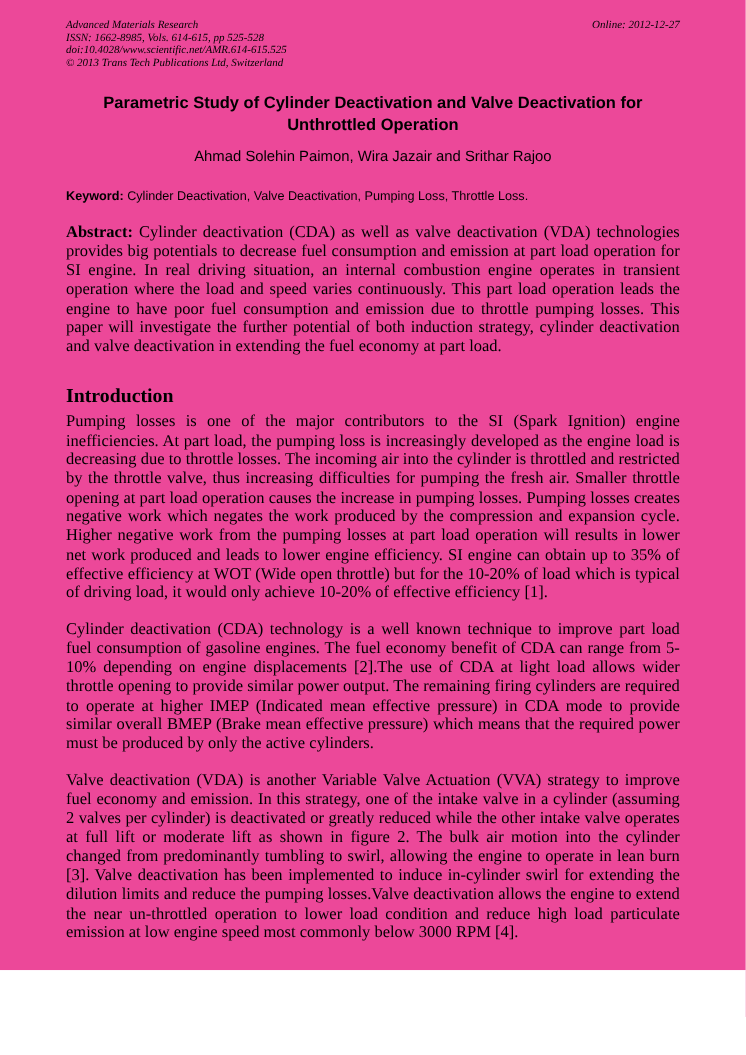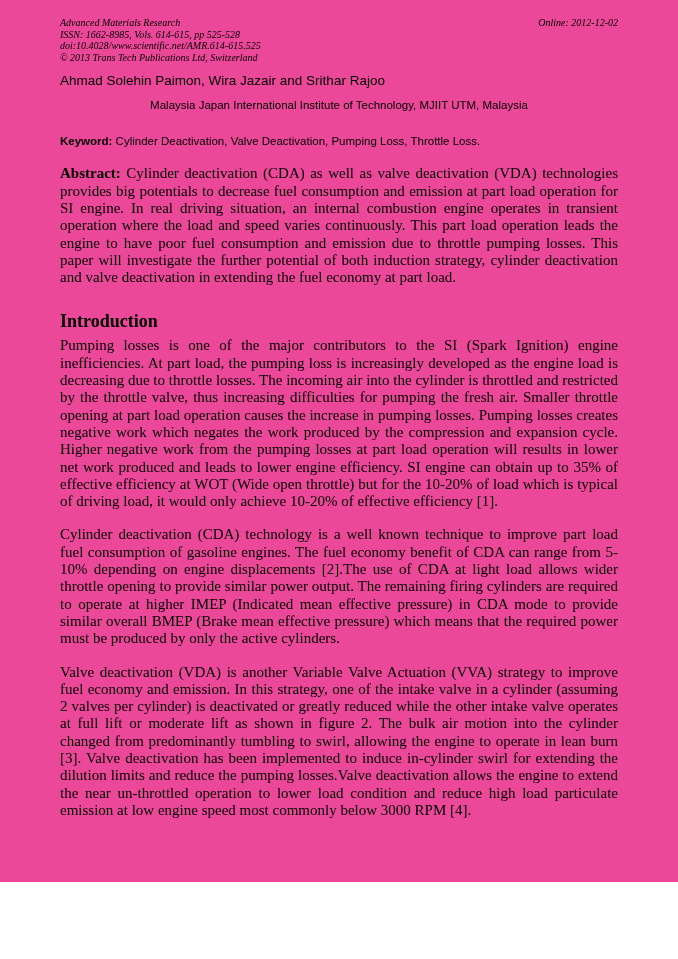--- a/index.html
+++ b/index.html
@@ -33,21 +33,21 @@
     font-weight: bold;
     font-size: 15px;
     line-height: 20px;
     text-align: center;
     margin-top: 21px;
   }
   .authors {
     font-family: "Liberation Sans", sans-serif;
     font-size: 13.5px;
     line-height: 17px;
-    text-align: left;
+    text-align: center;
     margin-top: 9px;
   }
   .affiliation {
     font-family: "Liberation Sans", sans-serif;
     font-size: 11.5px;
     line-height: 14px;
     text-align: center;
     margin-top: 9px;
   }
   .emails {
@@ -86,27 +86,27 @@
 
 <div class="page">
 
   <div class="header-row">
     <div class="header-left">
       <div>Advanced Materials Research</div>
       <div>ISSN: 1662-8985, Vols. 614-615, pp 525-528</div>
       <div>doi:10.4028/www.scientific.net/AMR.614-615.525</div>
       <div>© 2013 Trans Tech Publications Ltd, Switzerland</div>
     </div>
-    <div class="header-right">Online: 2012-12-02</div>
+    <div class="header-right">Online: 2012-12-27</div>
   </div>
 
+  <div class="title">Parametric Study of Cylinder Deactivation and Valve Deactivation for Unthrottled Operation</div>
 
   <div class="authors">Ahmad Solehin Paimon, Wira Jazair and Srithar Rajoo</div>
 
-  <div class="affiliation">Malaysia Japan International Institute of Technology, MJIIT UTM, Malaysia</div>
 
 
   <p class="keyword-line"><b>Keyword:</b><span> Cylinder Deactivation, Valve Deactivation, Pumping Loss, Throttle Loss.</span></p>
 
   <p class="body-par"><b>Abstract:</b><span> Cylinder deactivation (CDA) as well as valve deactivation (VDA) technologies provides big potentials to decrease fuel consumption and emission at part load operation for SI engine. In real driving situation, an internal combustion engine operates in transient operation where the load and speed varies continuously. This part load operation leads the engine to have poor fuel consumption and emission due to throttle pumping losses. This paper will investigate the further potential of both induction strategy, cylinder deactivation and valve deactivation in extending the fuel economy at part load.</span></p>
 
   <div class="section-heading">Introduction</div>
 
   <p class="body-par">Pumping losses is one of the major contributors to the SI (Spark Ignition) engine inefficiencies. At part load, the pumping loss is increasingly developed as the engine load is decreasing due to throttle losses. The incoming air into the cylinder is throttled and restricted by the throttle valve, thus increasing difficulties for pumping the fresh air. Smaller throttle opening at part load operation causes the increase in pumping losses. Pumping losses creates negative work which negates the work produced by the compression and expansion cycle. Higher negative work from the pumping losses at part load operation will results in lower net work produced and leads to lower engine efficiency. SI engine can obtain up to 35% of effective efficiency at WOT (Wide open throttle) but for the 10-20% of load which is typical of driving load, it would only achieve 10-20% of effective efficiency [1].</p>
 

